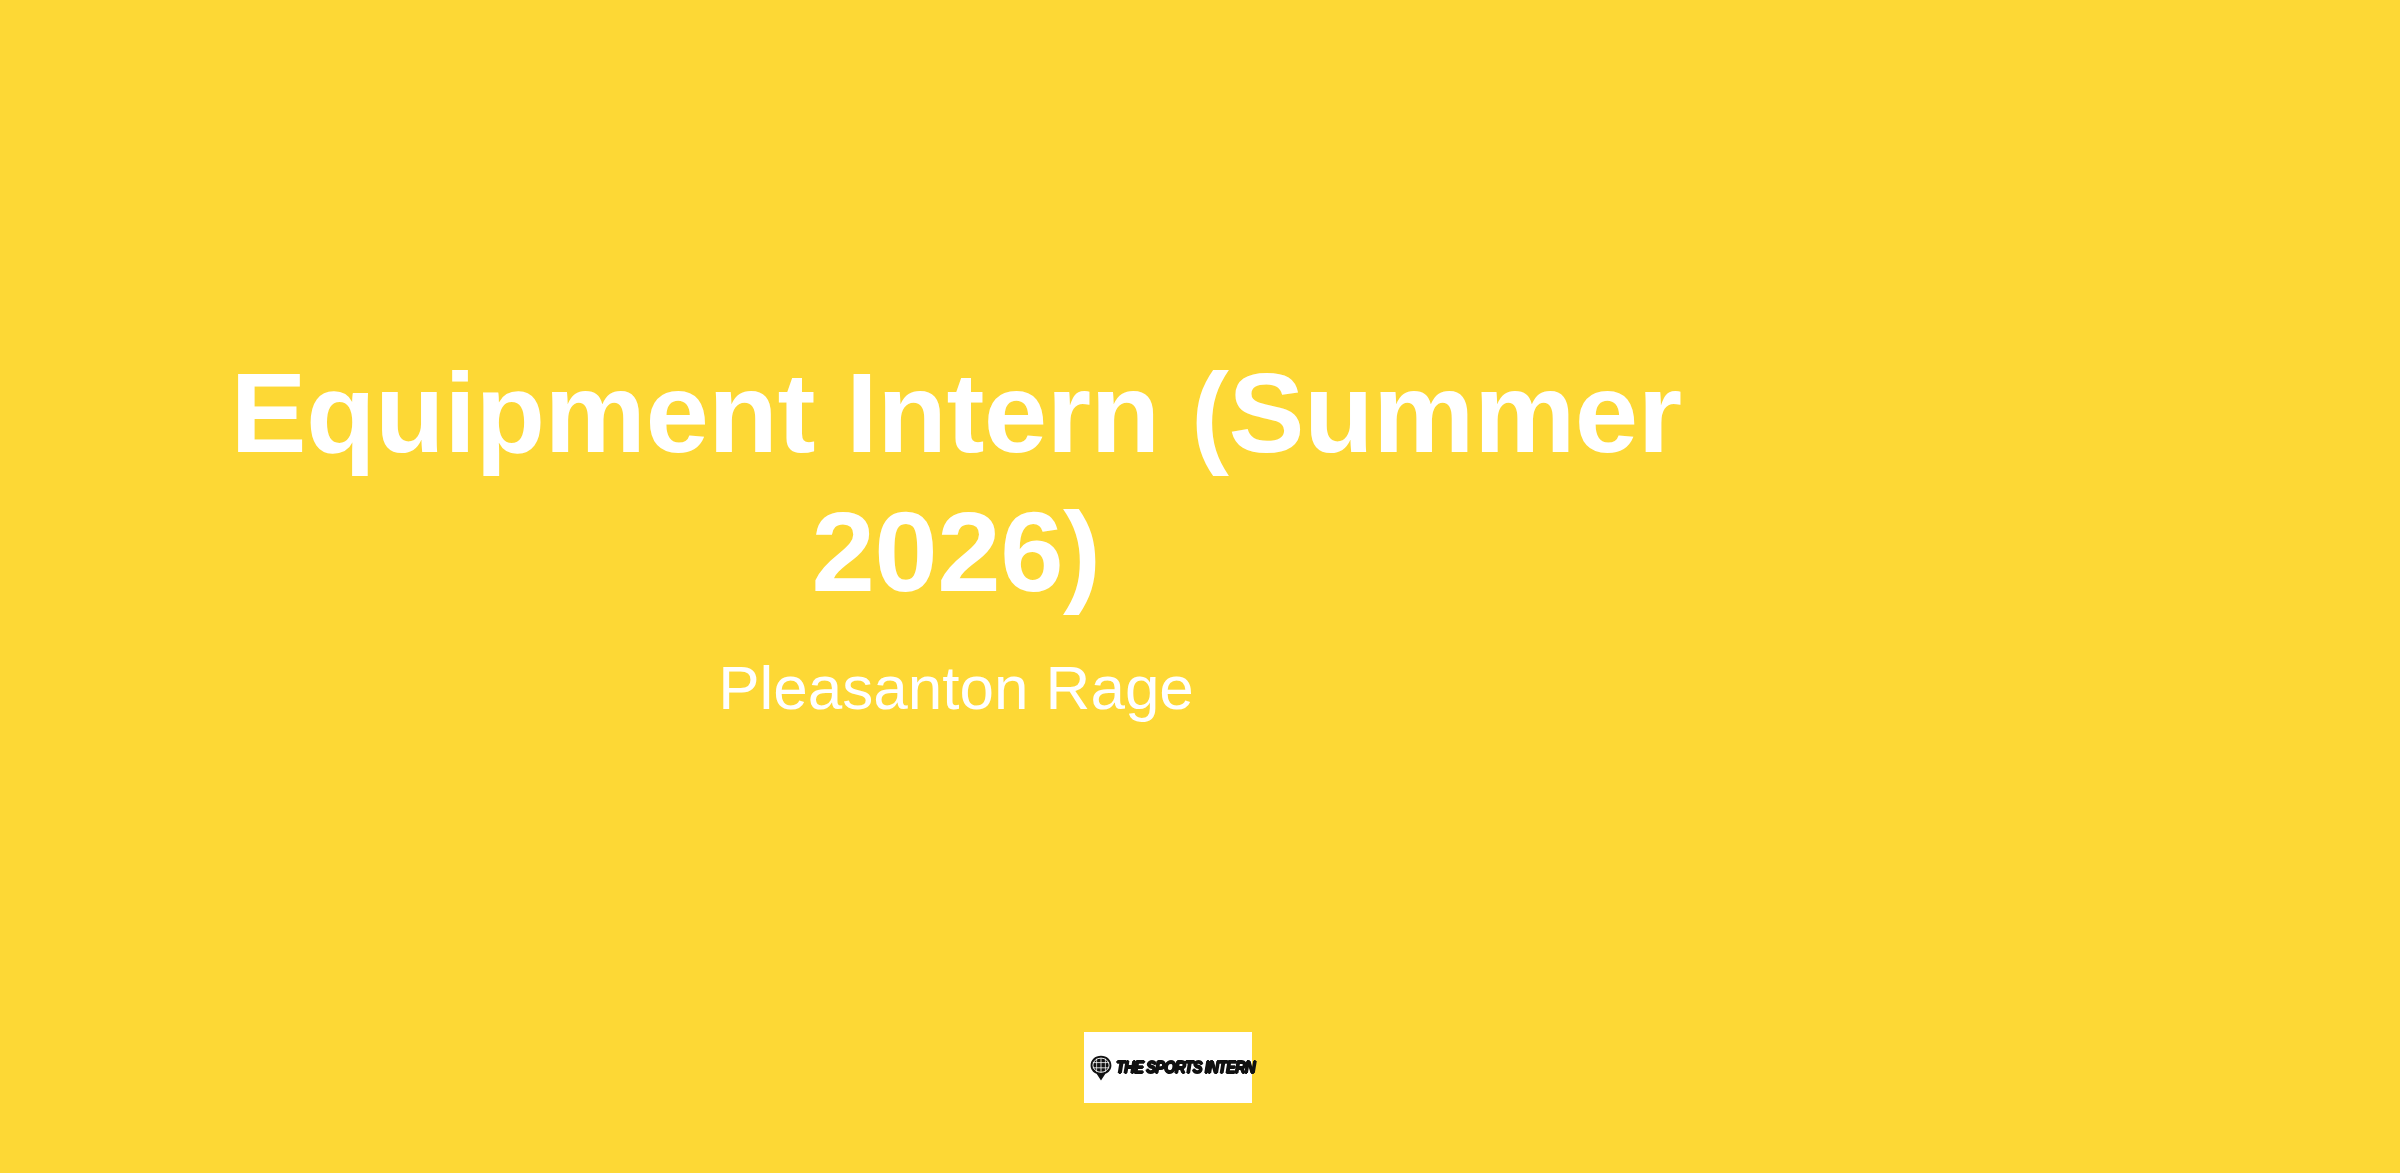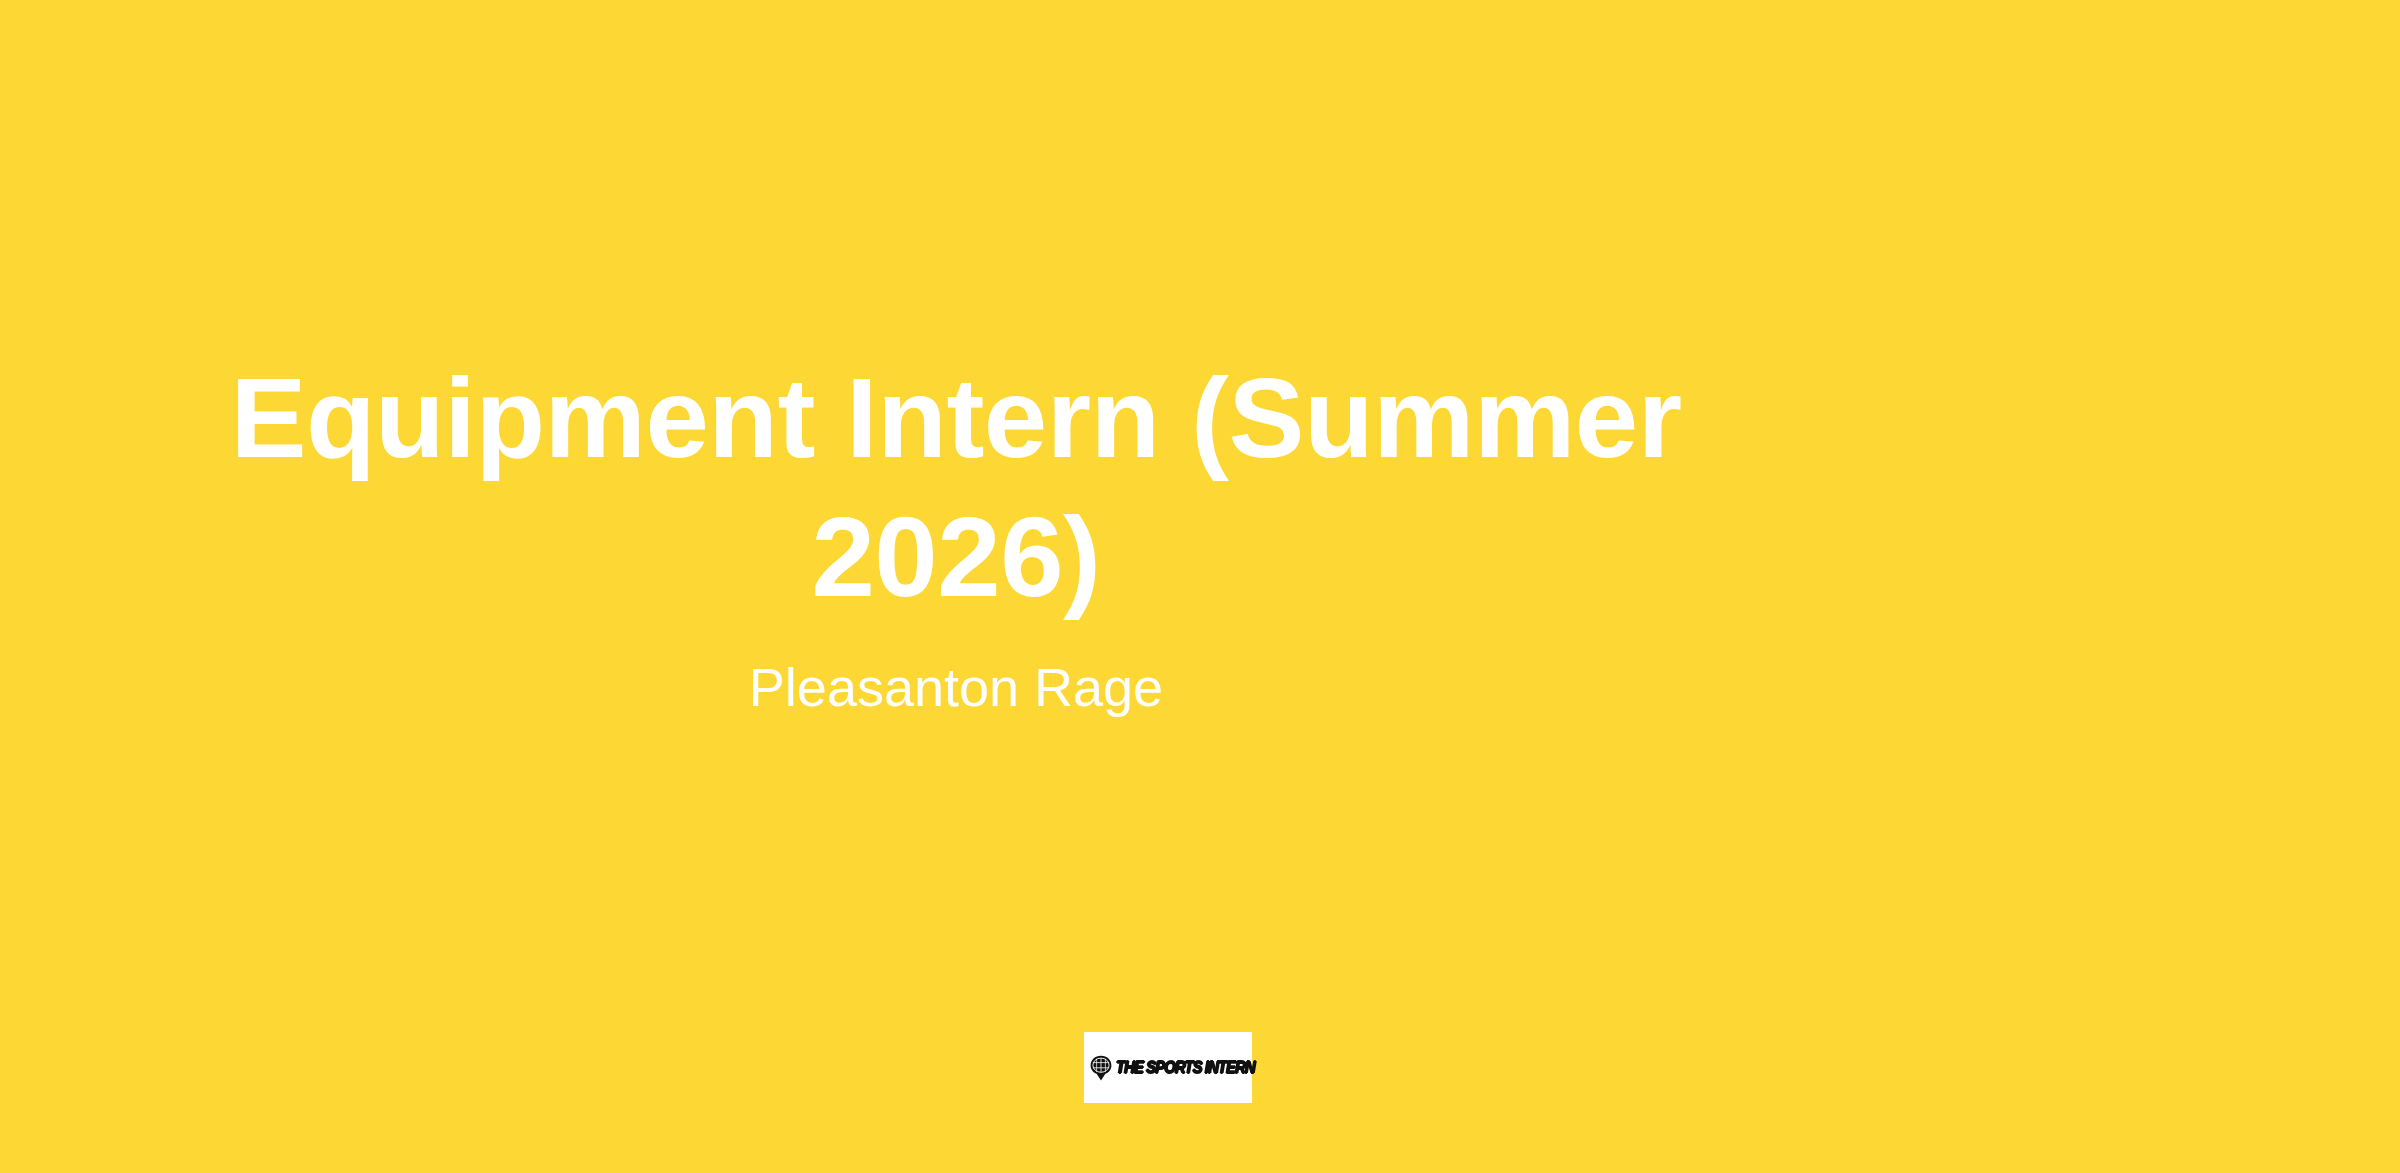--- a/index.html
+++ b/index.html
@@ -54,21 +54,21 @@
   }
 
   .org-name {
     display: block;
     width: 1600px;
     margin: 28px 0 0 0;
     text-align: center;
     color: #ffffff;
     font-family: "Liberation Sans", sans-serif;
     font-weight: normal;
-    font-size: 54px;
+    font-size: 62px;
     line-height: 1.25;
     letter-spacing: 0px;
   }
 
   
   .brand-logo {
     position: absolute;
     left: 1084px;
     top: 1032px;
     width: 168px;

